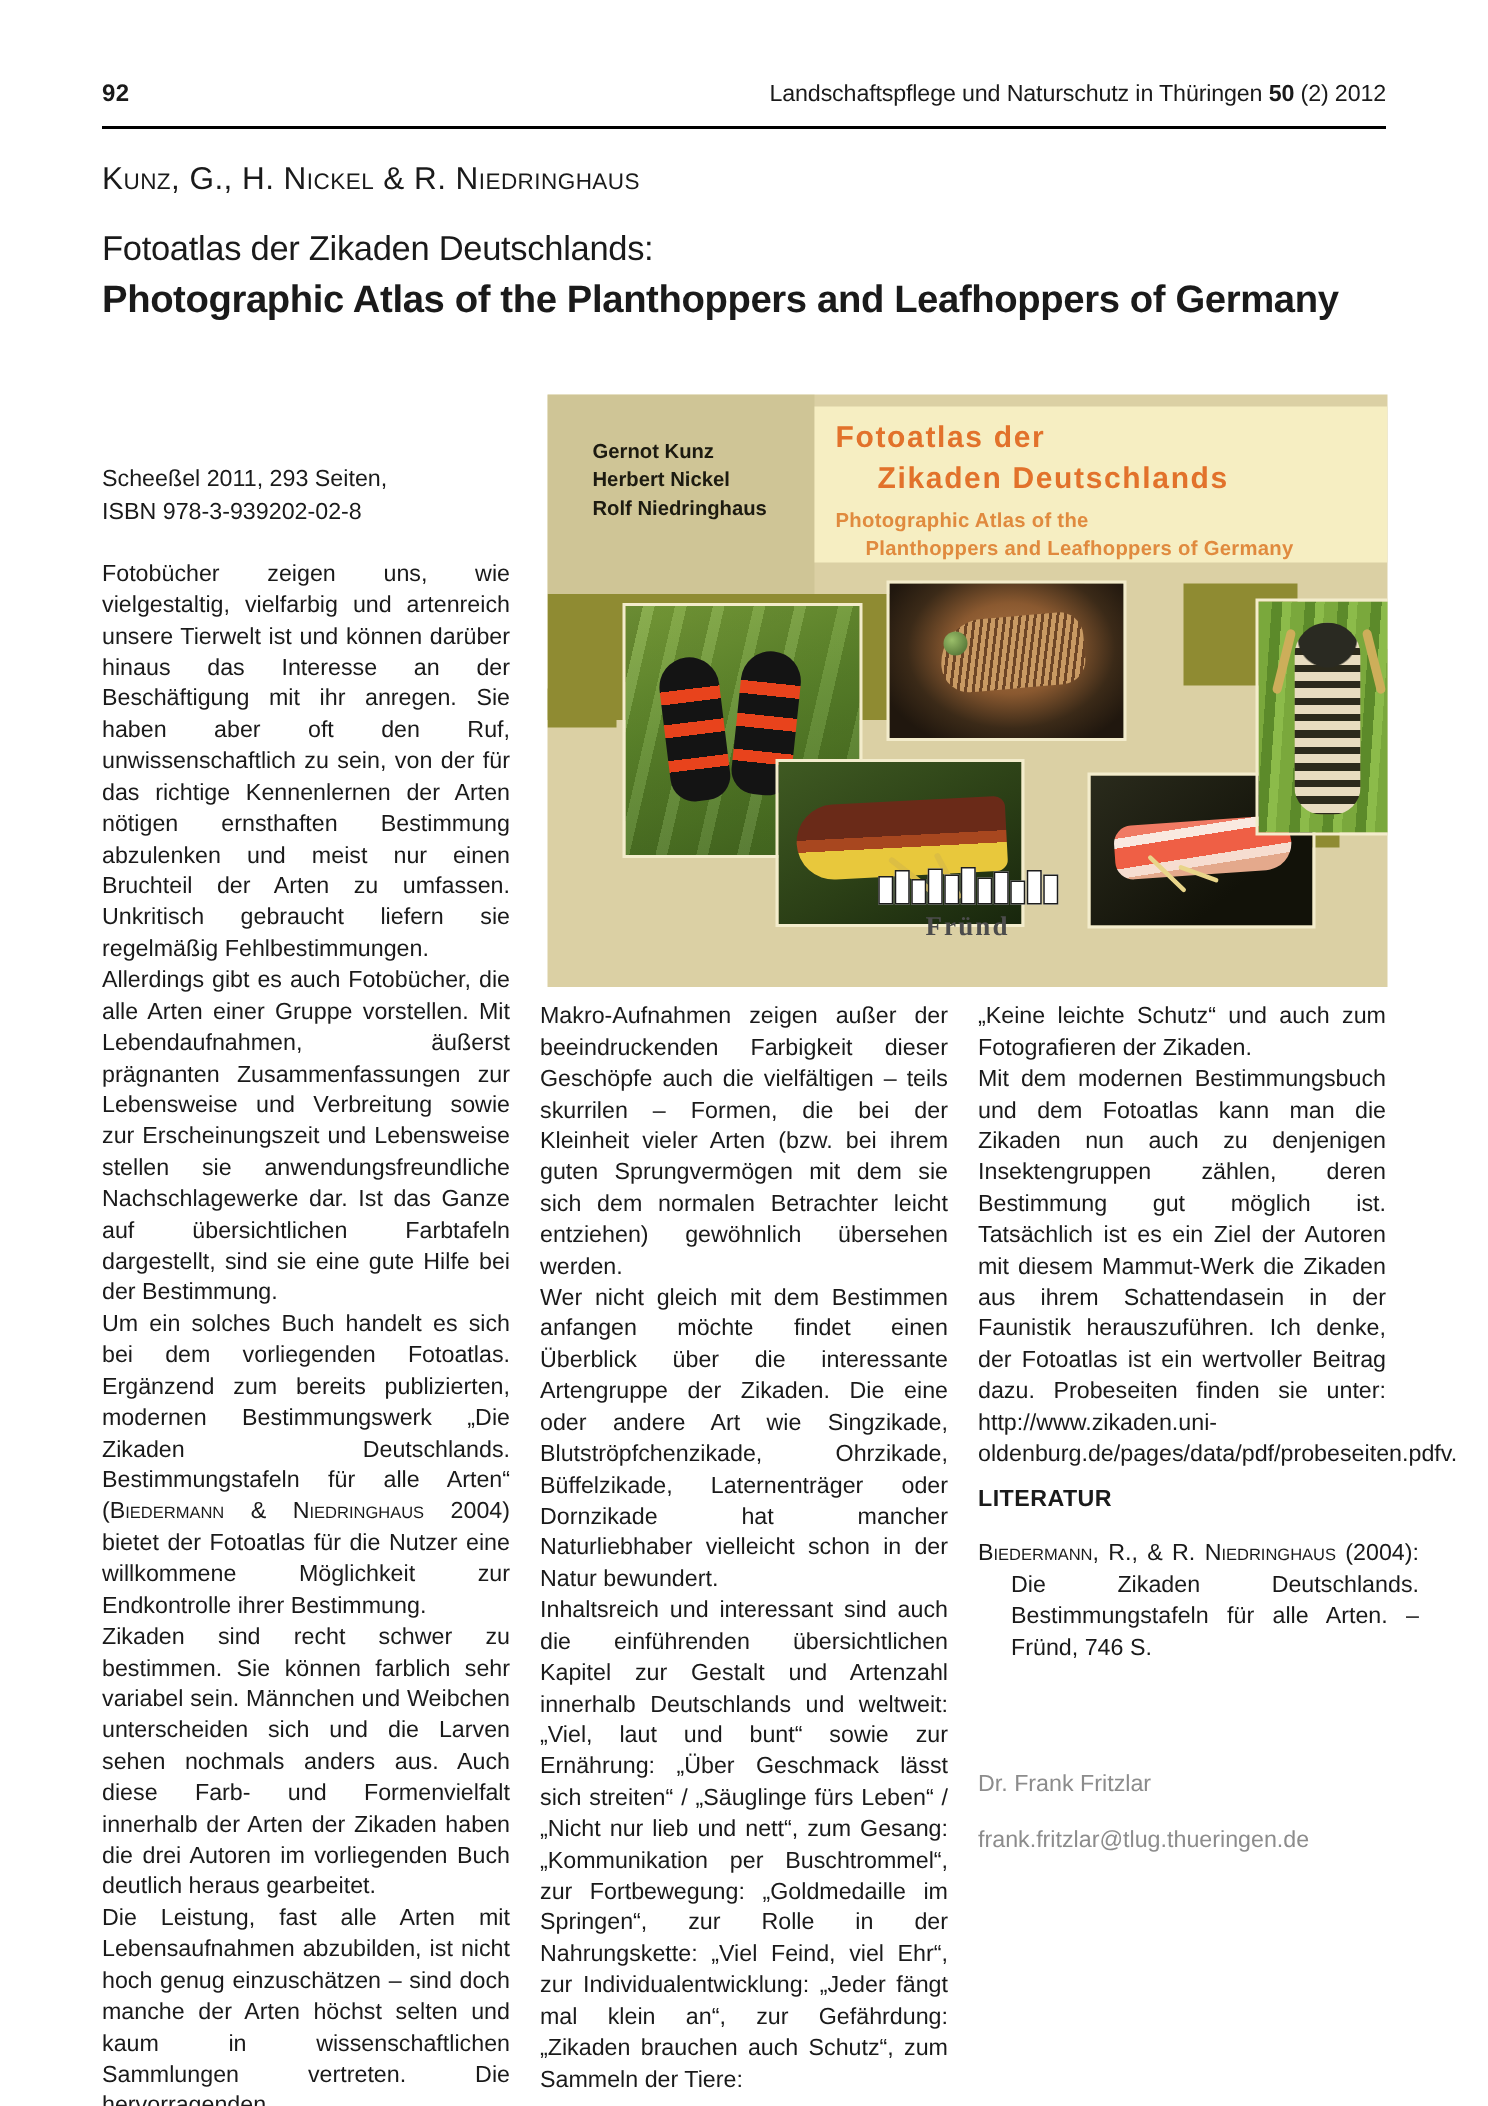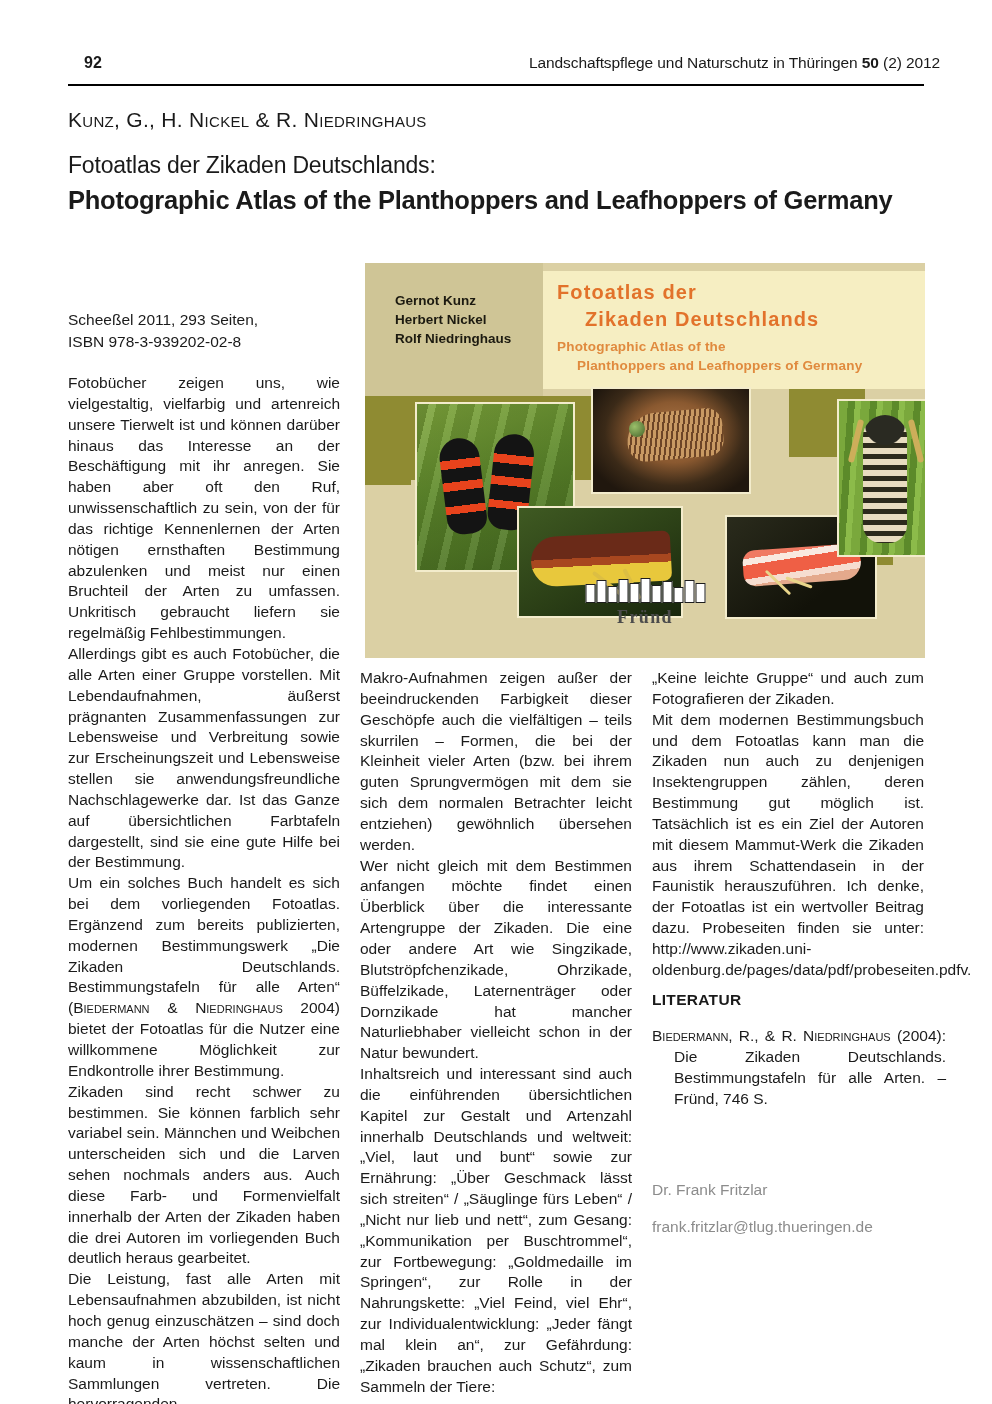--- a/index.html
+++ b/index.html
@@ -21,21 +21,21 @@
     left: 68px;
     top: 0;
     width: 856px;
     height: 1404px;
   }
 
   
   .runhead {
     position: absolute;
     top: 54px;
-    left: 16px;
+    left: 0;
     width: 856px;
     display: flex;
     align-items: flex-start;
     justify-content: space-between;
     font-size: 15.5px;
   }
   .runhead .folio {
     font-weight: bold;
     font-size: 16px;
     letter-spacing: 0.2px;
@@ -110,21 +110,21 @@
   }
   .cover-leftband {
     position: absolute;
     left: 0; top: 0;
     width: 178px; height: 133px;
     background: #cfc596;
   }
   .cover-titlebox {
     position: absolute;
     left: 178px; top: 8px;
-    width: 382px; height: 118px;
+    width: 382px; height: 104px;
     background: #f6eec2;
   }
   .cov-t1 {
     position: absolute;
     left: 14px; top: 10px;
     font-size: 20px;
     font-weight: bold;
     color: #e2722b;
     letter-spacing: 1.1px;
   }
@@ -436,21 +436,21 @@
     <p>Die Leistung, fast alle Arten mit Lebensaufnahmen abzubilden, ist nicht hoch genug einzuschätzen – sind doch manche der Arten höchst selten und kaum in wissenschaftlichen Sammlungen vertreten. Die hervorragenden</p>
   </div>
 
   <div class="col col-2">
     <p>Makro-Aufnahmen zeigen außer der beeindruckenden Farbigkeit dieser Geschöpfe auch die vielfältigen – teils skurrilen – Formen, die bei der Kleinheit vieler Arten (bzw. bei ihrem guten Sprungvermögen mit dem sie sich dem normalen Betrachter leicht entziehen) gewöhnlich übersehen werden.</p>
     <p>Wer nicht gleich mit dem Bestimmen anfangen möchte findet einen Überblick über die interessante Artengruppe der Zikaden. Die eine oder andere Art wie Singzikade, Blutströpfchenzikade, Ohrzikade, Büffelzikade, Laternenträger oder Dornzikade hat mancher Naturliebhaber vielleicht schon in der Natur bewundert.</p>
     <p>Inhaltsreich und interessant sind auch die einführenden übersichtlichen Kapitel zur Gestalt und Artenzahl innerhalb Deutschlands und weltweit: „Viel, laut und bunt“ sowie zur Ernährung: „Über Geschmack lässt sich streiten“ / „Säuglinge fürs Leben“ / „Nicht nur lieb und nett“, zum Gesang: „Kommunikation per Buschtrommel“, zur Fortbewegung: „Goldmedaille im Springen“, zur Rolle in der Nahrungskette: „Viel Feind, viel Ehr“, zur Individualentwicklung: „Jeder fängt mal klein an“, zur Gefährdung: „Zikaden brauchen auch Schutz“, zum Sammeln der Tiere:</p>
   </div>
 
   <div class="col col-3">
-    <p>„Keine leichte Gruppe“ und auch zum Fotografieren der Zikaden.</p>
+    <p>„Keine leichte Schutz“ und auch zum Fotografieren der Zikaden.</p>
     <p>Mit dem modernen Bestimmungsbuch und dem Fotoatlas kann man die Zikaden nun auch zu denjenigen Insektengruppen zählen, deren Bestimmung gut möglich ist. Tatsächlich ist es ein Ziel der Autoren mit diesem Mammut-Werk die Zikaden aus ihrem Schattendasein in der Faunistik herauszuführen. Ich denke, der Fotoatlas ist ein wertvoller Beitrag dazu. Probeseiten finden sie unter: http://www.zikaden.uni-oldenburg.de/pages/data/pdf/probeseiten.pdfv.</p>
   </div>
 
   <div class="lit-head">LITERATUR</div>
   <div class="lit-body"><span class="sc">Biedermann</span><span>, R., &amp; R. </span><span class="sc">Niedringhaus</span><span> (2004): Die Zikaden Deutschlands. Bestimmungstafeln für alle Arten. – Fründ, 746 S.</span></div>
 
   <div class="contact">
     <div class="blk">Dr. Frank Fritzlar</div>
     <div class="blk">frank.fritzlar@tlug.thueringen.de</div>
   </div>

